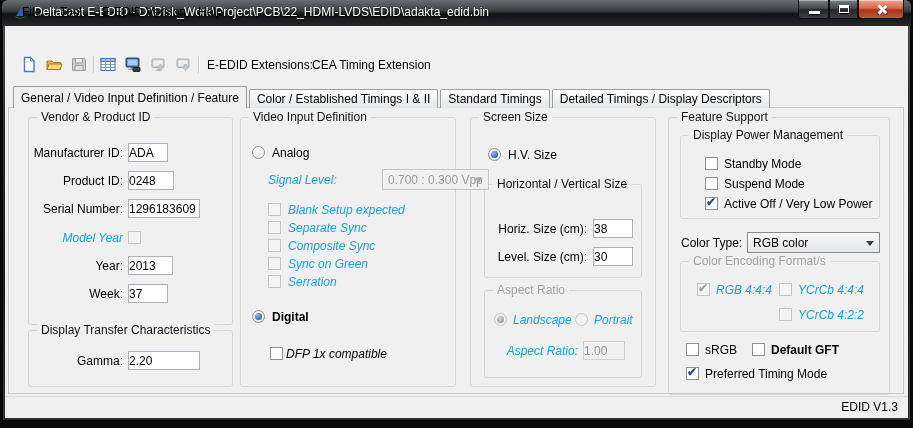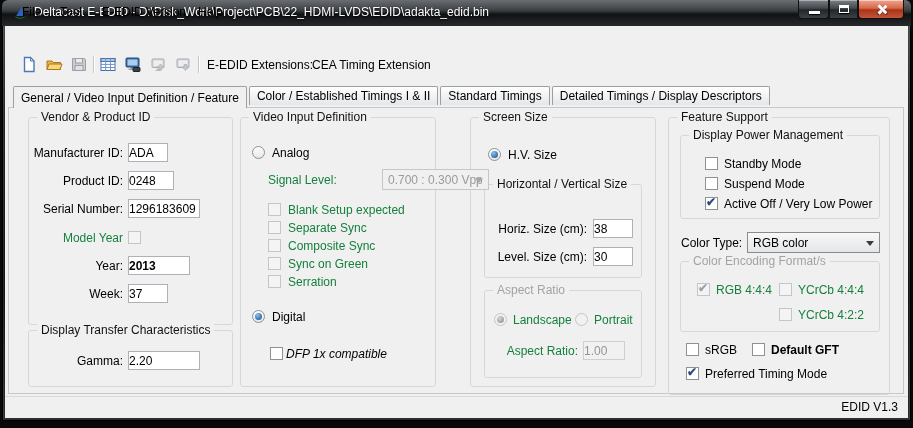--- a/index.html
+++ b/index.html
@@ -35,30 +35,30 @@
   
   .client { position:absolute; left:5px; top:26px; width:903px; height:392px; background:#f0f0f0; }
   .menubar { position:absolute; left:5px; top:26px; width:903px; height:24px; background:#f0f0f0; }
   .menu-item { position:absolute; top:0; height:24px; line-height:24px; font-size:12px; color:#000; padding:0 6px; }
   .toolbar { position:absolute; left:5px; top:50px; width:903px; height:28px; background:#f0f0f0; }
   .tbtn { position:absolute; top:56px; width:18px; height:17px; }
   .tsep { position:absolute; top:56px; width:1px; height:17px; background:#c9c9c9; box-shadow:1px 0 0 #fdfdfd; }
   .tb-label { position:absolute; top:58px; font-size:12px; color:#000; white-space:nowrap; }
 
   
-  .tabstrip { position:absolute; left:13px; top:86px; height:22px; display:flex; align-items:flex-start; z-index:3; }
+  .tabstrip { position:absolute; left:13px; top:86px; height:22px; display:flex; align-items:flex-end; z-index:3; }
   .tab { font-size:12px; color:#000; padding:0 7px; border:1px solid #9c9fa1; border-bottom:none;
          height:19px; line-height:19px; background:linear-gradient(180deg,#ffffff,#e4e6e8); margin-left:2px; border-radius:2px 2px 0 0; }
   .tab.active { height:22px; line-height:22px; background:#f0f0f0; margin-left:0; z-index:4; position:relative; }
   .tabpanel { position:absolute; left:8px; top:107px; width:896px; height:287px; border:1px solid #c6c9cc; background:#f0f0f0; z-index:1; }
 
   
   .lbl { position:absolute; font-size:12px; color:#000; white-space:nowrap; z-index:5; }
   .lbl.r { text-align:right; }
-  .lbl.dis { color:#15803d; }
+  .lbl.dis { color:#0ea5e9;font-style:italic; }
   .field { position:absolute; height:19px; background:#fff; border:1px solid #acb2b8; font-size:12px; color:#000;
            padding:1px 0; z-index:5; font-family:"Liberation Sans",sans-serif; }
   .field.dis { background:#f1f1f1; color:#949494; border-color:#cfcfcf; }
   .combo { position:absolute; height:21px; border:1px solid #888c90; background:linear-gradient(180deg,#f8f8f8,#e5e6e8);
            font-size:12px; color:#000; padding:3px 18px 0 5px; z-index:5; white-space:nowrap; }
   .combo .arr { position:absolute; right:5px; top:8px; width:0; height:0; border:4px solid transparent; border-top:5px solid #3c3c3c; }
   .combo.dis { color:#9a9a9a; background:#f0f0f0; border-color:#c6c6c6; }
   .combo.dis .arr { border-top-color:#a8a8a8; }
   .cb { position:absolute; width:13px; height:13px; background:#fff; border:1px solid #8e9296; z-index:5; }
   .cb.on::after { content:"\2714"; position:absolute; left:0px; top:-3px; font-size:12px; font-weight:bold; color:#2a4a80; }
@@ -165,52 +165,52 @@
   </div>
   <span class="lbl r" style="left:30px; top:146px; width:93px;">Manufacturer ID:</span>
   <input class="field" style="left: 128px; top: 143px; width: 40px;" value="ADA">
   <span class="lbl r" style="left:30px; top:174px; width:93px;">Product ID:</span>
   <input class="field" style="left: 128px; top: 171px; width: 46px;" value="0248">
   <span class="lbl r" style="left:30px; top:202px; width:93px;">Serial Number:</span>
   <input class="field" style="left: 128px; top: 199px; width: 72px;" value="1296183609">
   <span class="lbl r dis" style="left:30px; top:231px; width:93px;">Model Year</span>
   <span class="cb dis" style="left:128px; top:231px;"></span>
   <span class="lbl r" style="left:30px; top:259px; width:93px;">Year:</span>
-  <input class="field" style="left: 128px; top: 256px; width: 62px; font-weight: bold;" value="2013">
+  <input class="field" style="left: 128px; top: 256px; width: 45px;" value="2013">
   <span class="lbl r" style="left:30px; top:287px; width:93px;">Week:</span>
   <input class="field" style="left: 128px; top: 284px; width: 40px;" value="37">
 
   <div class="group" style="left:28px; top:330px; width:205px; height:57px;">
     <span class="gtitle">Display Transfer Characteristics</span>
   </div>
   <span class="lbl r" style="left:30px; top:354px; width:93px;">Gamma:</span>
   <input class="field" style="left: 128px; top: 351px; width: 72px;" value="2.20">
 
-  <div class="group" style="left:240px; top:117px; width:196px; height:270px;padding-left:40px;">
+  <div class="group" style="left:240px; top:117px; width:216px; height:270px;padding-left:40px;">
     <span class="gtitle">Video Input Definition</span>
   </div>
   <span class="radio" style="left:252px; top:146px;"></span>
   <span class="lbl" style="left:272px; top:146px;">Analog</span>
   <span class="lbl dis" style="left:268px; top:173px;">Signal Level:</span>
   <div class="combo dis" style="left:342px; top:169px; width:107px;margin-left:40px;">
     <span>0.700 : 0.300 Vpp</span>
     <span class="arr"></span>
   </div>
   <span class="cb dis" style="left:268px; top:203px;"></span>
   <span class="lbl dis" style="left:288px; top:203px;">Blank Setup expected</span>
   <span class="cb dis" style="left:268px; top:221px;"></span>
   <span class="lbl dis" style="left:288px; top:221px;">Separate Sync</span>
   <span class="cb dis" style="left:268px; top:239px;"></span>
   <span class="lbl dis" style="left:288px; top:239px;">Composite Sync</span>
   <span class="cb dis" style="left:268px; top:257px;"></span>
   <span class="lbl dis" style="left:288px; top:257px;">Sync on Green</span>
   <span class="cb dis" style="left:268px; top:275px;"></span>
   <span class="lbl dis" style="left:288px; top:275px;">Serration</span>
   <span class="radio on" style="left:252px; top:310px;"></span>
-  <span class="lbl" style="left:272px; top:310px;">Digital</span>
+  <span class="lbl" style="left:272px; top:310px;font-weight:bold;">Digital</span>
   <span class="cb" style="left:270px; top:347px;"></span>
   <span class="lbl" style="left:286px; top:347px;font-style:italic;">DFP 1x compatible</span>
 
   <div class="group" style="left:470px; top:117px; width:186px; height:270px;">
     <span class="gtitle">Screen Size</span>
   </div>
   <span class="radio on" style="left:488px; top:148px;"></span>
   <span class="lbl" style="left:508px; top:148px;">H.V. Size</span>
   <div class="group" style="left:484px; top:184px; width:158px; height:94px;">
     <span class="gtitle">Horizontal / Vertical Size</span>

